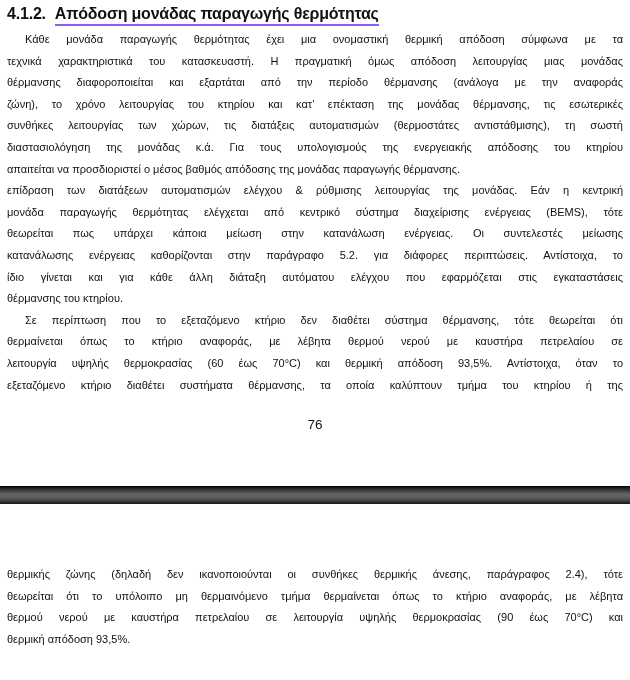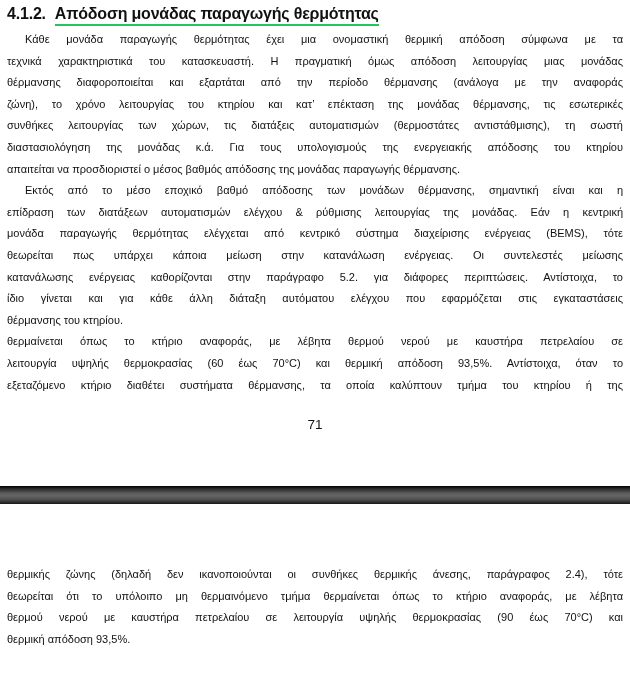--- a/index.html
+++ b/index.html
@@ -25,21 +25,21 @@
     letter-spacing: -0.2px;
     white-space: nowrap;
   }
   .heading-number {
     display: inline-block;
     margin-right: 9px;
     text-align: center;
   }
   .heading-title {
     display: inline-block;
-    border-bottom: 2px solid #22c55e;
+    border-bottom: 2px solid #8b5cf6;
     padding-bottom: 1px;
   }
   .text-block {
     position: absolute;
     left: 7px;
     width: 616px;
   }
   .body1 { top: 29px; }
   .body2 { top: 564px; }
   .line {
@@ -84,36 +84,36 @@
     <div>
       <div class="line indent">Κάθε μονάδα παραγωγής θερμότητας έχει μια ονομαστική θερμική απόδοση σύμφωνα με τα</div>
       <div class="line">τεχνικά χαρακτηριστικά του κατασκευαστή. Η πραγματική όμως απόδοση λειτουργίας μιας μονάδας</div>
       <div class="line">θέρμανσης διαφοροποιείται και εξαρτάται από την περίοδο θέρμανσης (ανάλογα με την αναφοράς</div>
       <div class="line">ζώνη), το χρόνο λειτουργίας του κτηρίου και κατ’ επέκταση της μονάδας θέρμανσης, τις εσωτερικές</div>
       <div class="line">συνθήκες λειτουργίας των χώρων, τις διατάξεις αυτοματισμών (θερμοστάτες αντιστάθμισης), τη σωστή</div>
       <div class="line">διαστασιολόγηση της μονάδας κ.ά. Για τους υπολογισμούς της ενεργειακής απόδοσης του κτηρίου</div>
       <div class="line end">απαιτείται να προσδιοριστεί ο μέσος βαθμός απόδοσης της μονάδας παραγωγής θέρμανσης.</div>
     </div>
     <div>
-      <div class="line indent">Εκτός από το μέσο εποχικό βαθμό απόδοσης των μονάδων θέρμανσης, σημαντική είναι και η</div>
       <div class="line">επίδραση των διατάξεων αυτοματισμών ελέγχου &amp; ρύθμισης λειτουργίας της μονάδας. Εάν η κεντρική</div>
       <div class="line">μονάδα παραγωγής θερμότητας ελέγχεται από κεντρικό σύστημα διαχείρισης ενέργειας (BEMS), τότε</div>
       <div class="line">θεωρείται πως υπάρχει κάποια μείωση στην κατανάλωση ενέργειας. Οι συντελεστές μείωσης</div>
       <div class="line">κατανάλωσης ενέργειας καθορίζονται στην παράγραφο 5.2. για διάφορες περιπτώσεις. Αντίστοιχα, το</div>
       <div class="line">ίδιο γίνεται και για κάθε άλλη διάταξη αυτόματου ελέγχου που εφαρμόζεται στις εγκαταστάσεις</div>
       <div class="line end">θέρμανσης του κτηρίου.</div>
     </div>
     <div>
+      <div class="line indent">Σε περίπτωση που το εξεταζόμενο κτήριο δεν διαθέτει σύστημα θέρμανσης, τότε θεωρείται ότι</div>
       <div class="line">θερμαίνεται όπως το κτήριο αναφοράς, με λέβητα θερμού νερού με καυστήρα πετρελαίου σε</div>
       <div class="line">λειτουργία υψηλής θερμοκρασίας (60 έως 70°C) και θερμική απόδοση 93,5%. Αντίστοιχα, όταν το</div>
       <div class="line">εξεταζόμενο κτήριο διαθέτει συστήματα θέρμανσης, τα οποία καλύπτουν τμήμα του κτηρίου ή της</div>
     </div>
   </div>
 
-  <div class="page-number">71</div>
+  <div class="page-number">76</div>
 
   <div class="page-separator"></div>
 
   <div class="text-block body2">
     <div>
       <div class="line">θερμικής ζώνης (δηλαδή δεν ικανοποιούνται οι συνθήκες θερμικής άνεσης, παράγραφος 2.4), τότε</div>
       <div class="line">θεωρείται ότι το υπόλοιπο μη θερμαινόμενο τμήμα θερμαίνεται όπως το κτήριο αναφοράς, με λέβητα</div>
       <div class="line">θερμού νερού με καυστήρα πετρελαίου σε λειτουργία υψηλής θερμοκρασίας (90 έως 70°C) και</div>
       <div class="line end">θερμική απόδοση 93,5%.</div>
     </div>

